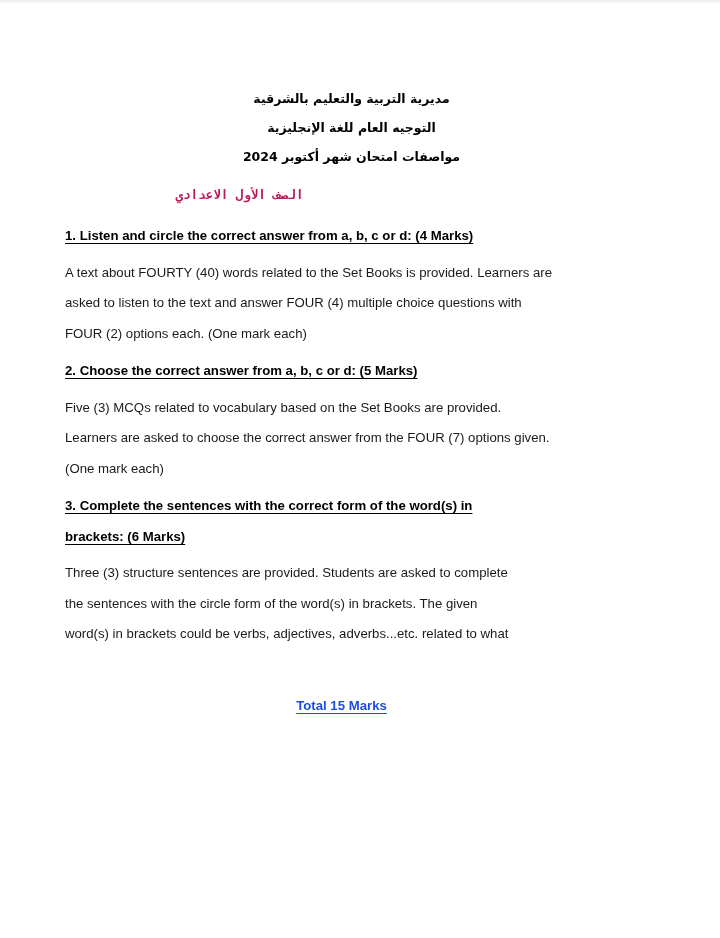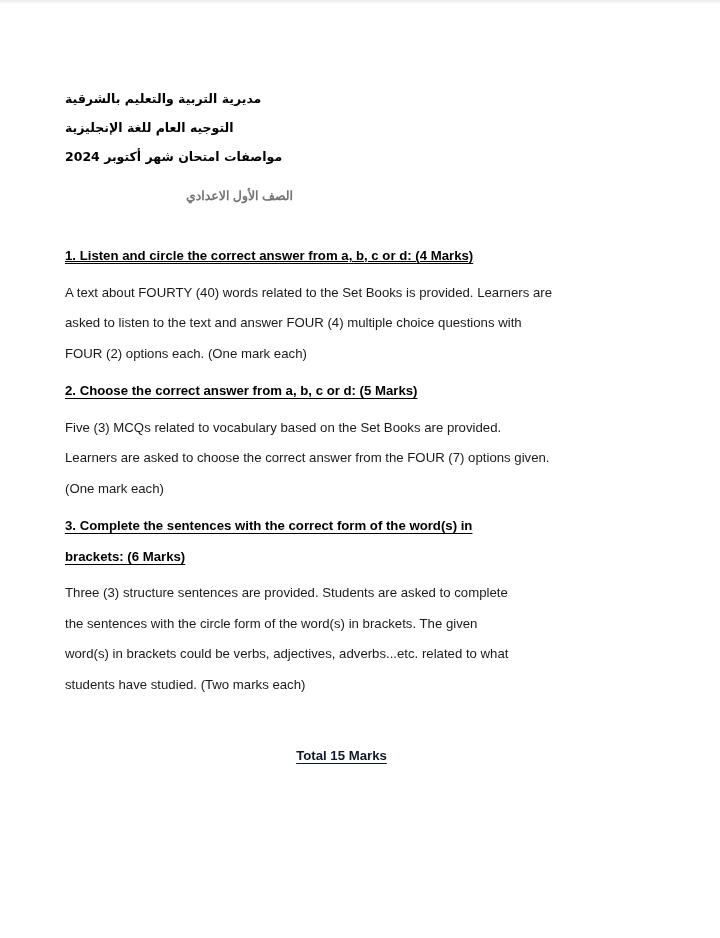--- a/index.html
+++ b/index.html
@@ -35,40 +35,40 @@
     top: 0;
     left: 0;
     width: 720px;
     padding: 84px 82px 0 65px;
     box-sizing: border-box;
   }
 
   
   .arabic-header {
     direction: rtl;
-    text-align: left;
+    text-align: center;
     margin: 0;
   }
 
   .arabic-line {
     font-family: "DejaVu Sans", sans-serif;
     font-weight: bold;
     font-size: 12.5px;
     line-height: 29px;
     color: #000000;
     white-space: nowrap;
   }
 
   .grade-line {
     direction: rtl;
-    font-family: Liberation Sans, sans-serif;
+    font-family: Liberation Mono, monospace;
     font-weight: bold;
     font-size: 12.5px;
     line-height: 29px;
-    color: #737373;
+    color: #be185d;
     text-align: center;
     margin-top: 11px;
     margin-right: 0;
     padding-right: 224px;
     white-space: nowrap;
   }
 
   
   .section {
     margin: 0;
@@ -82,41 +82,41 @@
     color: #000000;
     margin: 0;
   }
 
   .section-heading .hl {
     text-decoration: underline;
     text-underline-offset: 2.5px;
     text-decoration-thickness: 1.4px;
   }
 
-  .heading-gap-1 { margin-top: 30px; text-decoration: underline; }
+  .heading-gap-1 { margin-top: 10px; }
   .heading-gap   { margin-top: 7px; }
 
   .body-line {
     font-family: "Liberation Sans", sans-serif;
     font-weight: normal;
     font-size: 13.2px;
     line-height: 30.5px;
     color: #1a1a1a;
     margin: 0;
     white-space: nowrap;
   }
 
   .body-block { margin-top: 6px; }
 
   .total-line {
     font-family: "Liberation Sans", sans-serif;
     font-weight: bold;
     font-size: 13.2px;
     line-height: 30px;
-    color: #0f172a;
+    color: #1d4ed8;
     text-align: center;
     margin-top: 41px;
     padding-right: 20px;
   }
 
   .total-line .hl {
     text-decoration: underline;
     text-underline-offset: 2.5px;
     text-decoration-thickness: 1.4px;
   }
@@ -162,21 +162,20 @@
 
     <div class="section">
       <div class="section-heading heading-gap">
         <div><span class="hl">3. Complete the sentences with the correct form of the word(s) in</span></div>
         <div><span class="hl">brackets: (6 Marks)</span></div>
       </div>
       <div class="body-block">
         <div class="body-line">Three (3) structure sentences are provided. Students are asked to complete</div>
         <div class="body-line">the sentences with the circle form of the word(s) in brackets. The given</div>
         <div class="body-line">word(s) in brackets could be verbs, adjectives, adverbs...etc. related to what</div>
-        <div class="body-line">students have studied. (Two marks each)</div>
       </div>
     </div>
 
     <div class="total-line">
       <span class="hl">Total 15 Marks</span>
     </div>
 
   </div>
 </div>
 

